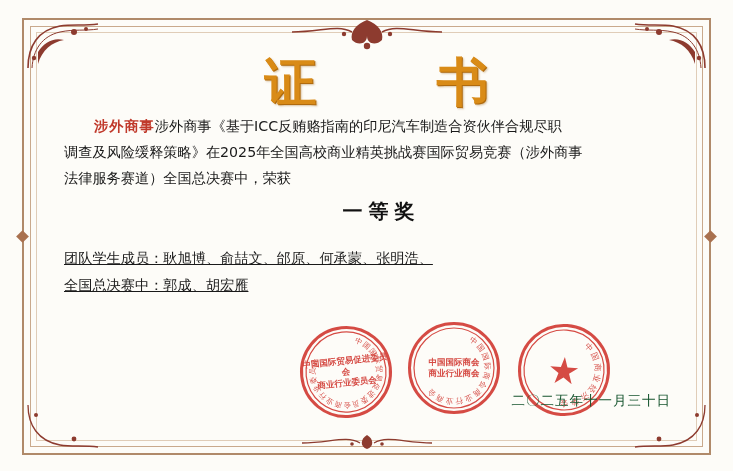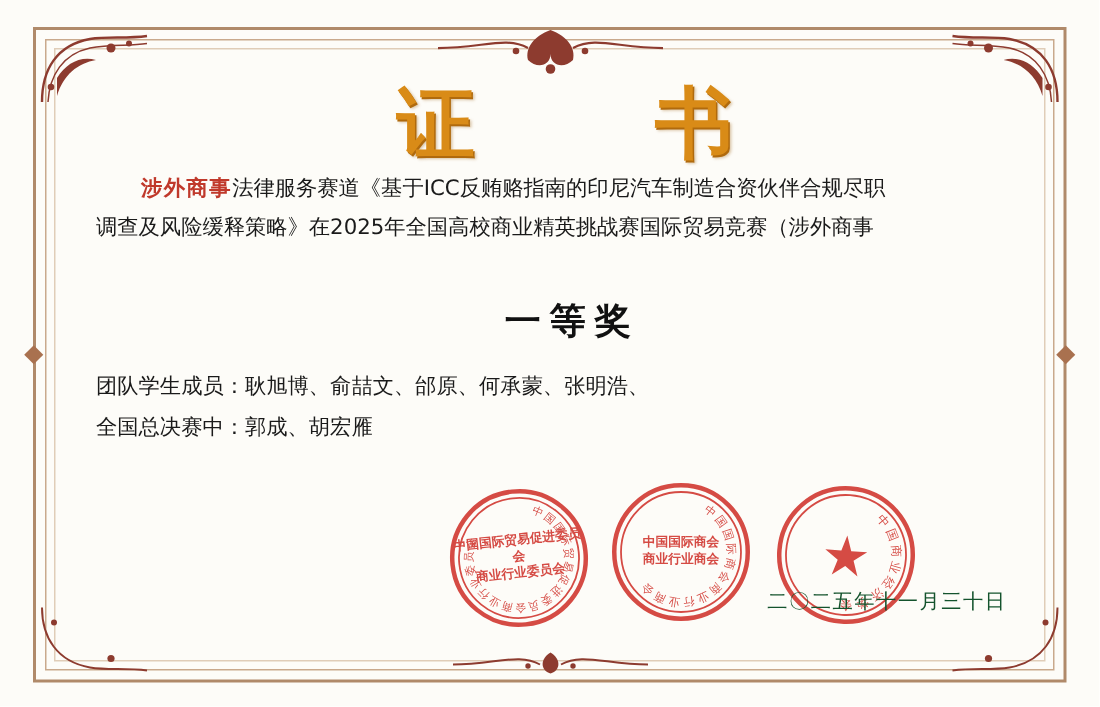--- a/index.html
+++ b/index.html
@@ -135,38 +135,39 @@
   }
 
   
   .award {
     position: absolute;
     left: 0;
     right: 0;
     top: 198px;
     text-align: center;
     font-family: "DejaVu Serif", "Liberation Serif", serif;
-    font-size: 24px;
+    font-size: 20px;
     font-weight: bold;
     letter-spacing: 6px;
     text-indent: 6px;
     color: #111111;
     padding-left: 24px;
   }
 
   
   .members {
     position: absolute;
     left: 64px;
     right: 64px;
     top: 245px;
     font-family: "DejaVu Sans", "Liberation Sans", sans-serif;
     font-size: 14.2px;
     line-height: 27px;
     color: #1a1a1a;
+    text-decoration: underline;
   }
   .members p { margin: 0; }
 
   
   .seals {
     position: absolute;
     left: 280px;
     top: 322px;
     width: 370px;
     height: 95px;
@@ -275,22 +276,23 @@
       <circle cx="80" cy="17" r="1.8" fill="currentColor" stroke="none"></circle>
     </svg>
   </div>
 
   <div class="side-dot left"></div>
   <div class="side-dot right"></div>
 
   <div class="title">证　书</div>
 
   <div class="body-text">
-    <p><span class="indent"></span><span class="org-name">涉外商事</span><span>法律服务赛道《基于ICC反贿赂指南的印尼汽车制造合资伙伴合规尽职</span></p>
+    <p><span class="indent"></span><span class="org-name">涉外商事</span><span>涉外商事《基于ICC反贿赂指南的印尼汽车制造合资伙伴合规尽职</span></p>
     <p>调查及风险缓释策略》在2025年全国高校商业精英挑战赛国际贸易竞赛（涉外商事</p>
+    <p>法律服务赛道）全国总决赛中，荣获</p>
   </div>
 
   <div class="award">一等奖</div>
 
   <div class="members">
     <p>团队学生成员：耿旭博、俞喆文、邰原、何承蒙、张明浩、</p>
     <p>全国总决赛中：郭成、胡宏雁</p>
   </div>
 
   <div class="seals">

